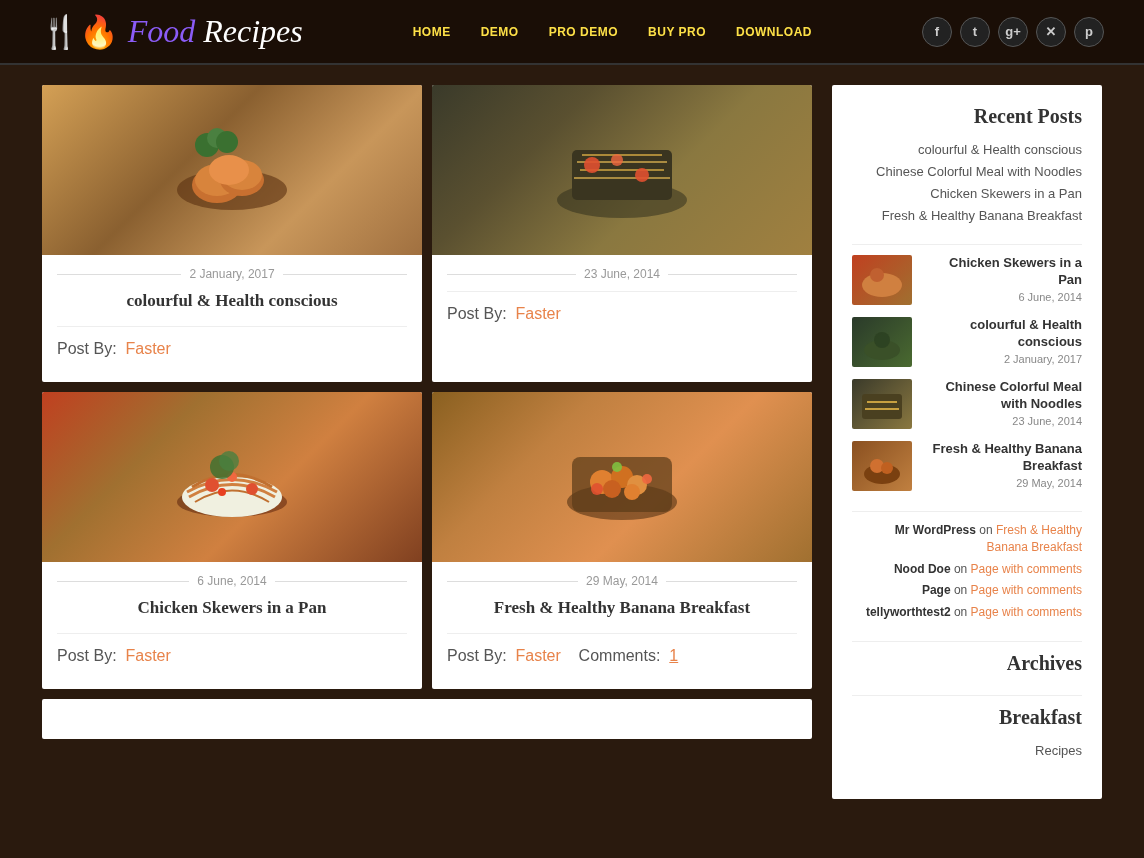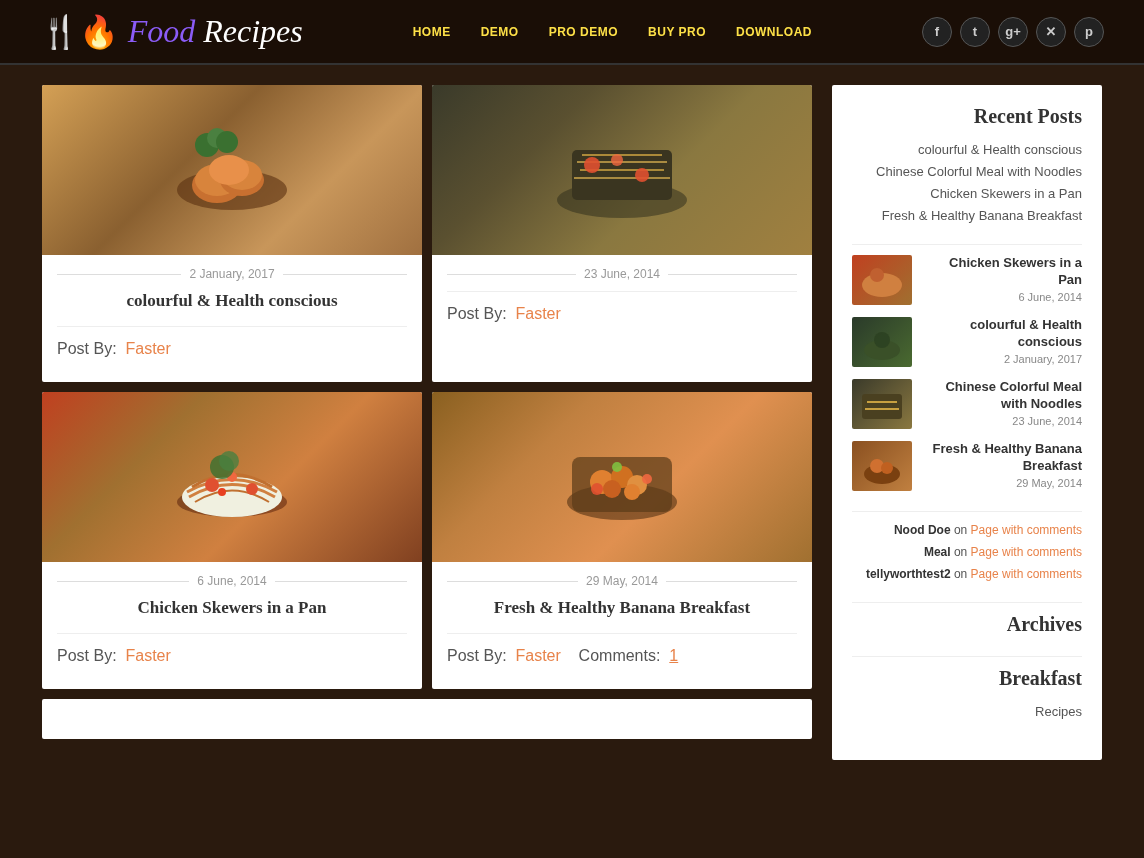--- a/index.html
+++ b/index.html
@@ -448,26 +448,31 @@
           <div class="recent-post-title">Fresh &amp; Healthy Banana Breakfast</div>
           <div class="recent-post-date">29 May, 2014</div>
         </div>
       </div>
     </div>
 
     <hr class="sidebar-divider">
 
     <div class="sidebar-section">
       <div class="comment-item">
+        <span class="comment-author">Mr WordPress</span>
+        <span> on </span>
+        <a href="#">Fresh &amp; Healthy Banana Breakfast</a>
+      </div>
+      <div class="comment-item">
         <span class="comment-author">Nood Doe</span>
         <span> on </span>
         <a href="#">Page with comments</a>
       </div>
       <div class="comment-item">
-        <span class="comment-author">Meal</span>
+        <span class="comment-author">Page</span>
         <span> on </span>
         <a href="#">Page with comments</a>
       </div>
       <div class="comment-item">
         <span class="comment-author">tellyworthtest2</span>
         <span> on </span>
         <a href="#">Page with comments</a>
       </div>
     </div>
 

